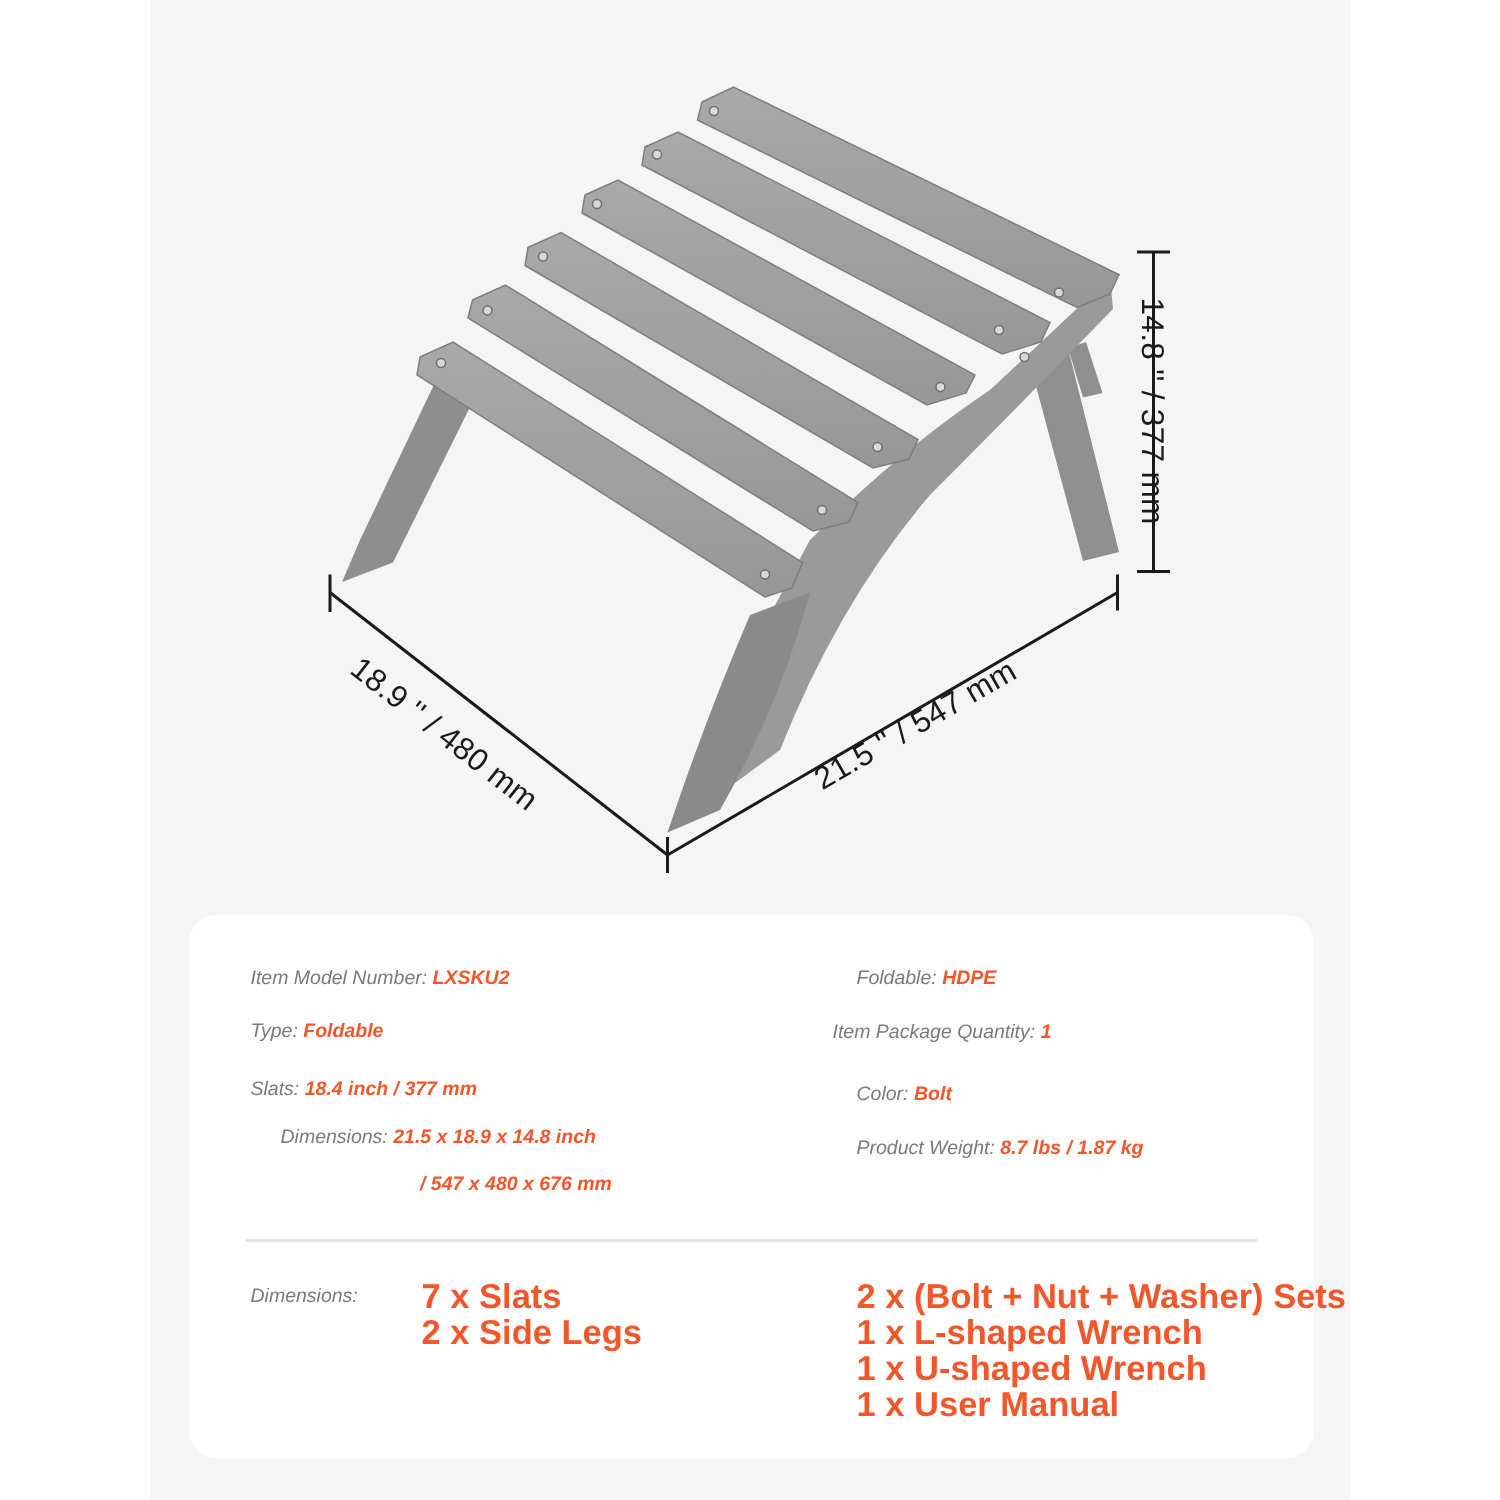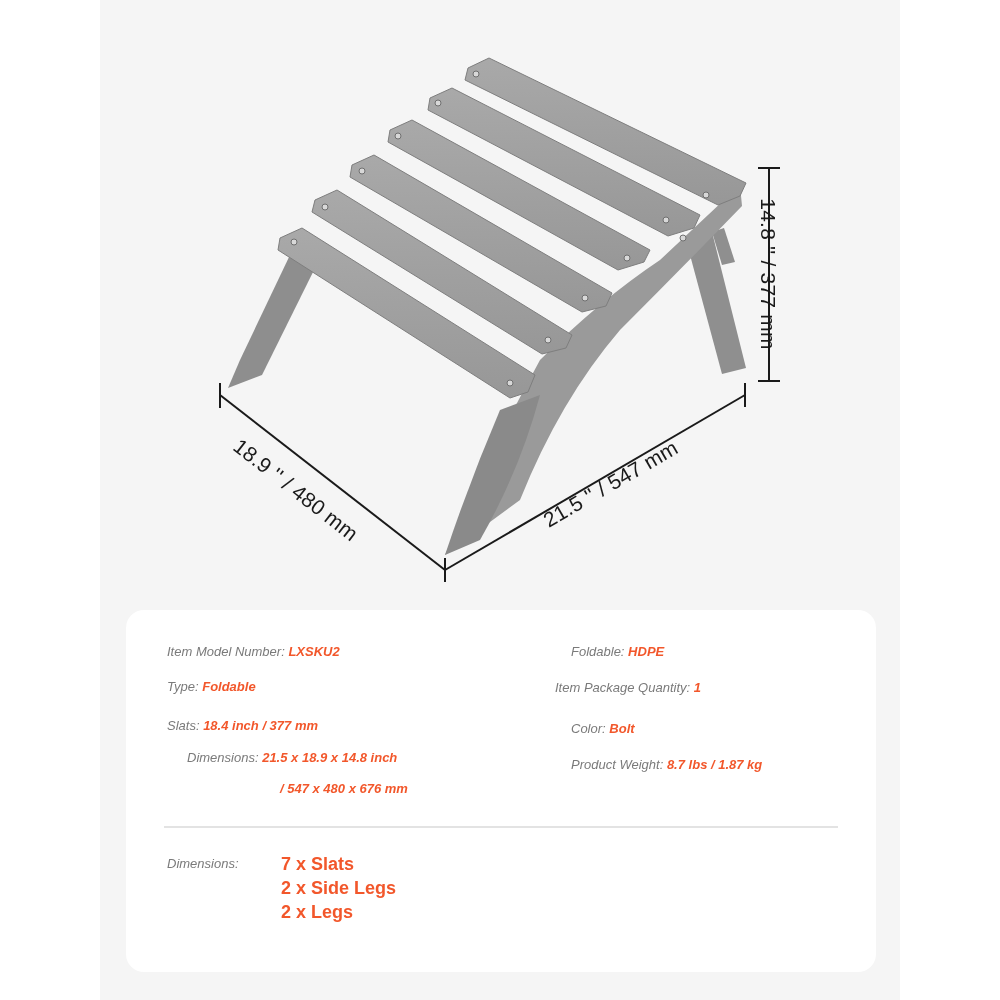--- a/index.html
+++ b/index.html
@@ -6,21 +6,21 @@
   body { width:1000px; height:1000px; background:#ffffff; position:relative; overflow:hidden;
          font-family:"Liberation Sans", "DejaVu Sans", sans-serif; }
   .panel { position:absolute; left:100px; top:0; width:800px; height:1000px; background:#f5f5f5; }
   .illustration { position:absolute; left:0; top:0; width:1000px; height:600px; }
   .dim-label { position:absolute; font-size:21px; color:#1a1a1a; white-space:nowrap; transform-origin:center center; letter-spacing:0.2px; }
   .card { position:absolute; left:126px; top:610px; width:750px; height:362px; background:#ffffff; border-radius:18px; }
   .row { position:absolute; font-size:13px; line-height:22px; white-space:nowrap;font-style:italic; }
   .lbl { color:#7a7a7a; }
   .val { color:#f2572b; font-weight:bold; }
   .divider { position:absolute; left:38px; right:38px; top:216px; height:2px; background:#e3e3e3; }
-  .acc-list { position:absolute; font-size:18px; line-height:24px; color:#f2572b; font-weight:bold; white-space:nowrap; }
+  .acc-list { position:absolute; font-size:23px; line-height:24px; color:#f2572b; font-weight:bold; white-space:nowrap; }
   .acc-list div { height:24px; }
 </style>
 </head>
 <body>
 
 <div class="panel"></div>
 
 <svg class="illustration" viewBox="0 0 1000 600" xmlns="http://www.w3.org/2000/svg">
   <defs>
     <linearGradient id="slatTop" x1="0" y1="0" x2="0" y2="1">
@@ -118,15 +118,20 @@
     <span class="lbl">Product Weight:</span>
     <span class="val">8.7 lbs / 1.87 kg</span>
   </div>
 
   <div class="divider"></div>
 
   <div class="row lbl" style="left:41px; top:243px;">Dimensions:</div>
   <div class="acc-list" style="left:155px; top:242px;">
     <div>7 x Slats</div>
     <div>2 x Side Legs</div>
-    <div>2 x Legs</div>
+  </div>
+  <div class="acc-list" style="left:445px; top:242px;">
+    <div>2 x (Bolt + Nut + Washer) Sets</div>
+    <div>1 x L-shaped Wrench</div>
+    <div>1 x U-shaped Wrench</div>
+    <div>1 x User Manual</div>
   </div>
 </div>
 
 </body></html>

